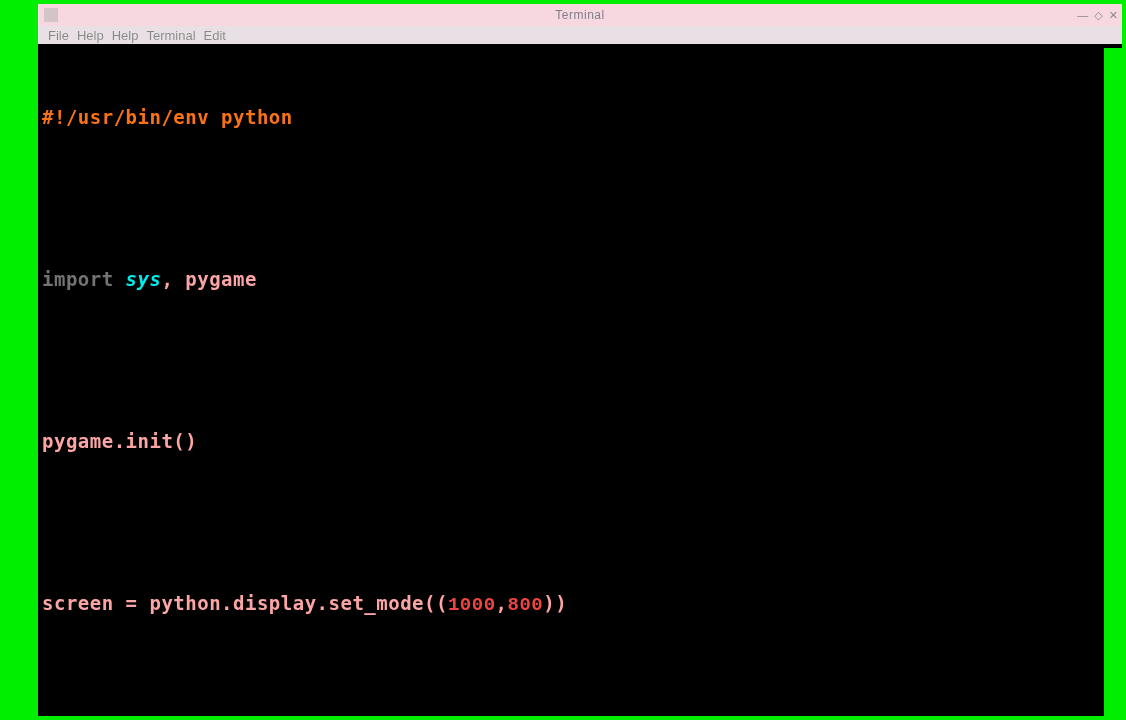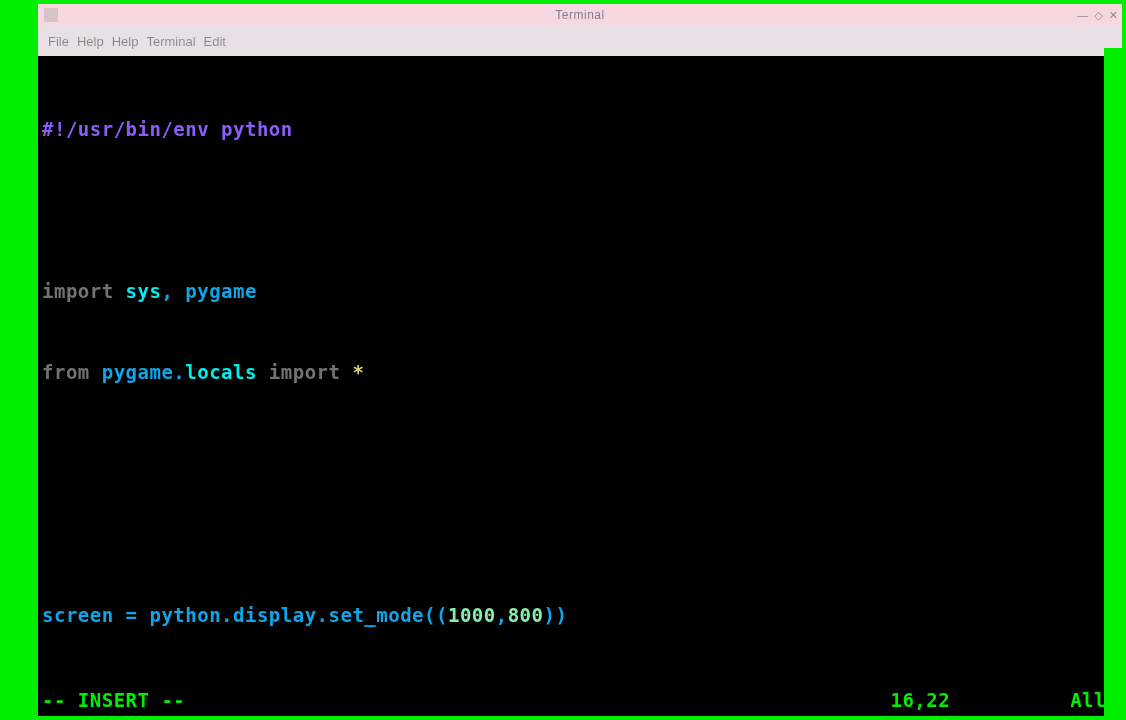--- a/index.html
+++ b/index.html
@@ -48,21 +48,21 @@
   }
   .titlebar .win-controls {
     position: absolute;
     right: 4px;
     display: flex;
     gap: 6px;
     color: #888;
     font-size: 11px;
   }
   .menubar {
-    height: 30px;
+    height: 18px;
     background: #e8e0e4;
     display: flex;
     align-items: center;
     gap: 8px;
     padding: 0 10px;
     font-family: sans-serif;
     font-size: 13px;
     color: #787878;
   }
   .menubar span {
@@ -77,25 +77,25 @@
     font-size: 19px;
     line-height: 27px;
     padding: 6px 4px 0 4px;
     font-weight: bold;
     letter-spacing: 0.5px;
     white-space: pre;
     overflow: hidden;
     position: relative;
   }
   .editor .line { display: block; min-height: 27px; }
-  .c-comment { color: #8b5cf6; }
+  .c-comment { color: #f97316; }
   .c-kw      { color: #737373; }  
-  .c-mod     { color: #00eeee; }  
-  .c-def     { color: #0ea5e9; }
-  .c-num     { color: #86efac; }
+  .c-mod     { color: #00eeee; font-style: italic; }  
+  .c-def     { color: #fca5a5; }
+  .c-num     { color: #ef4444; font-family: Liberation Mono, monospace; }
   .c-special { color: #e0d080; }
   .statusline {
     position: absolute;
     left: 4px;
     right: 4px;
     bottom: 2px;
     height: 27px;
     display: flex;
     align-items: center;
     font-size: 19px;
@@ -135,41 +135,35 @@
     <span>Help</span>
     <span>Help</span>
     <span>Terminal</span>
     <span>Edit</span>
   </div>
 
   <div class="editor">
     <span class="line"><span class="c-comment">#!/usr/bin/env python</span></span>
     <span class="line"></span>
     <span class="line"><span class="c-kw">import</span><span class="c-mod"> sys</span><span class="c-def">, pygame</span></span>
-    <span class="line"><span class="c-kw">from</span><span class="c-def"> pygame.</span><span class="c-mod">locals</span><span class="c-kw"> import</span><span class="c-special"> *</span></span>
     <span class="line"></span>
+    <span class="line"><span class="c-def">pygame.init</span><span class="c-def">()</span></span>
     <span class="line"></span>
     <span class="line"><span class="c-def">screen = python.display.set_mode((</span><span class="c-num">1000</span><span class="c-def">,</span><span class="c-num">800</span><span class="c-def">))</span></span>
     
     
     
     
     
     
     
     
     
     
     
     
     
     
 
-    <div class="statusline">
-      <span class="mode">-- INSERT --</span>
-      <span class="spacer"></span>
-      <span class="pos">16,22</span>
-      <span class="pct">All</span>
-    </div>
   </div>
 
   <div class="right-strip"></div>
 </div>
 
 </body></html>

